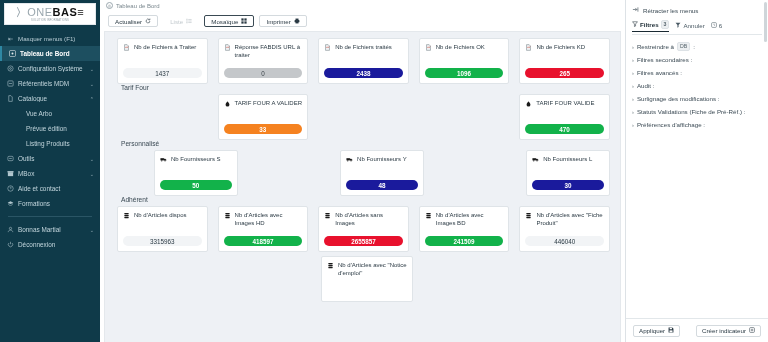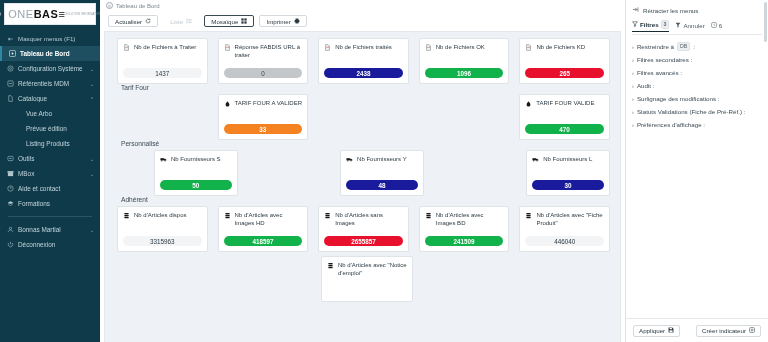--- a/index.html
+++ b/index.html
@@ -18,21 +18,21 @@
     background:#0f3a49;
     color:#cfe0e6;
     display:flex; flex-direction:column;
     position:relative;
   }
   .logo-wrap {
     background:#ffffff;
     margin:3px 4px 6px 4px;
     height:22px;
     display:flex; align-items:center; justify-content:center;
-    flex-direction:row;
+    flex-direction:column;
     border:1px solid #e3e8ec;
   }
   .logo-main { font-size:11px; letter-spacing:.5px; line-height:11px; white-space:nowrap;}
   .logo-main .chev { color:#9aa7ae; font-weight:700; }
   .logo-main .one { color:#9aa7ae; font-weight:400; }
   .logo-main .base { color:#111; font-weight:700; }
   .logo-sub { font-size:2.6px; color:#8a979e; letter-spacing:.2px; margin-top:1px; white-space:nowrap;}
 
   .menu-item {
     display:flex; align-items:center;

